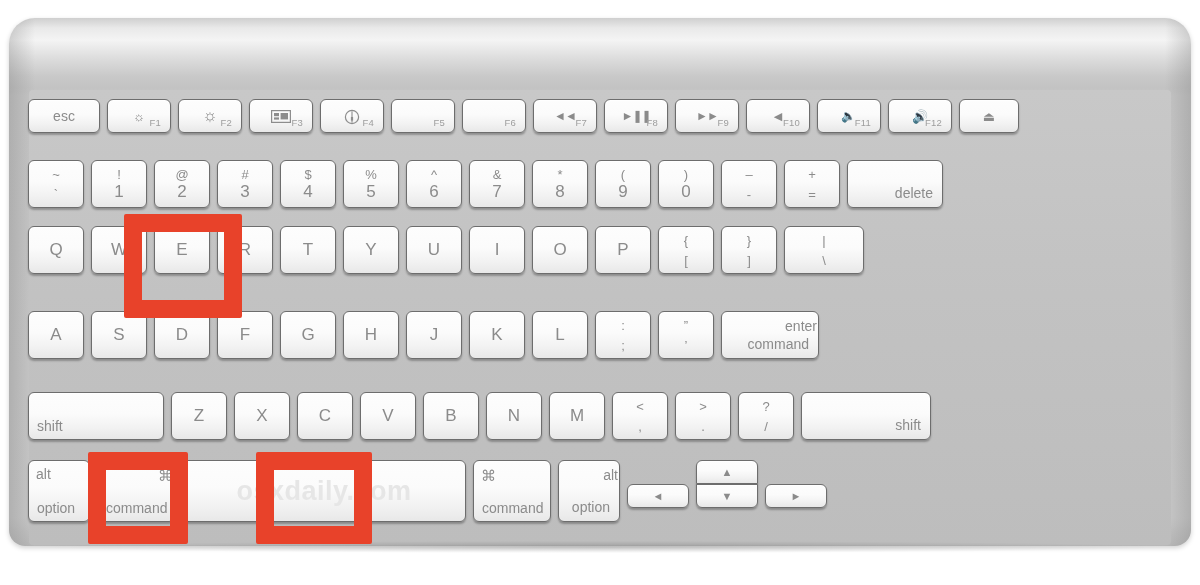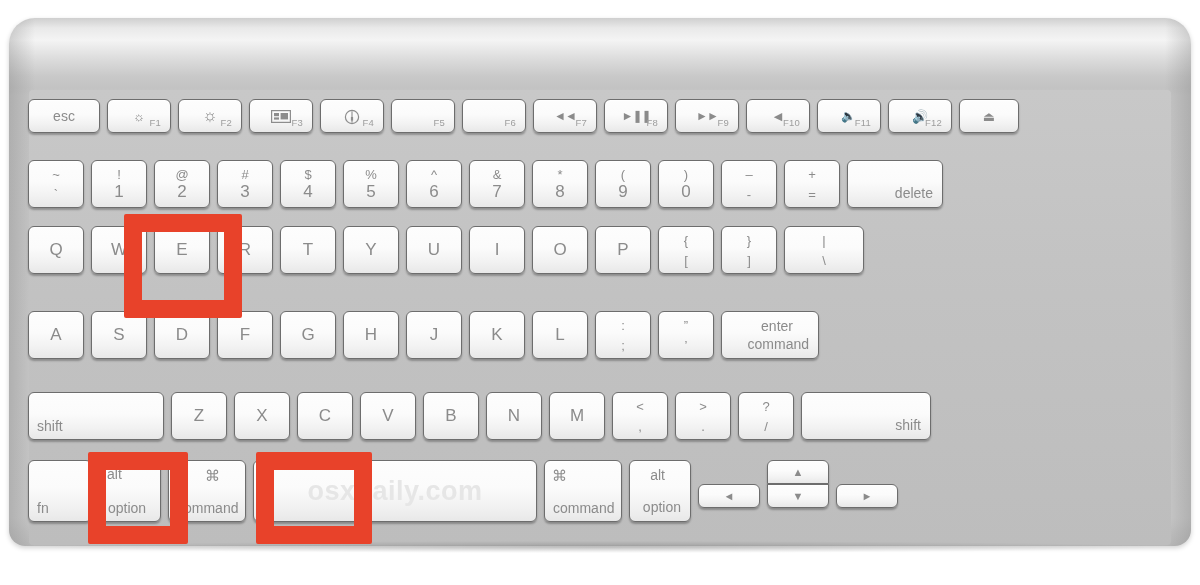--- a/index.html
+++ b/index.html
@@ -57,21 +57,21 @@
     flex:0 0 auto;
   }
   .key.fn-key{height:34px;border-radius:6px;}
   .label{position:absolute;}
 
   
   .c    {left:0;right:0;top:50%;transform:translateY(-50%);text-align:center;}
   .tl   {left:7px;top:5px;}
   .bl   {left:8px;bottom:5px;}
   .br   {right:9px;bottom:4px;}
-  .tr   {right:25px;top:4px;}
+  .tr   {right:1px;top:4px;}
   .up   {left:0;right:0;top:6px;text-align:center;}
   .dn   {left:0;right:0;bottom:5px;text-align:center;}
   .ctr-fn{left:0;right:0;top:50%;transform:translateY(-50%);text-align:center;font-size:14px;}
 
   .fnum{font-size:9.5px;color:#9d9d9d;letter-spacing:.2px;}
   .sm2 {font-size:13px;}
   .glyph{font-size:15px;color:#8d8d8d;}
   .word{font-size:14px;color:#8b8b8b;}
 
   
@@ -404,23 +404,20 @@
     <div class="key w-1">
       <span class="label up sm2">?</span>
       <span class="label dn sm2">/</span>
     </div>
     <div class="key w-shiftR">
       <span class="label br word" style="bottom:6px;">shift</span>
     </div>
   </div>
 
   <div class="row r-bot">
-    <div class="key w-fnb" style="height:62px;">
-      <span class="label bl word">fn</span>
-    </div>
     <div class="key w-opt" style="height:62px;">
       <span class="label tl word">alt</span>
       <span class="label bl word">option</span>
     </div>
     <div class="key w-cmd" style="height:62px;">
       <span class="label tr glyph" style="top:6px;">⌘</span>
       <span class="label bl word">command</span>
     </div>
     <div class="key w-space" style="height:62px;">
       <span class="watermark">osxdaily.com</span>

